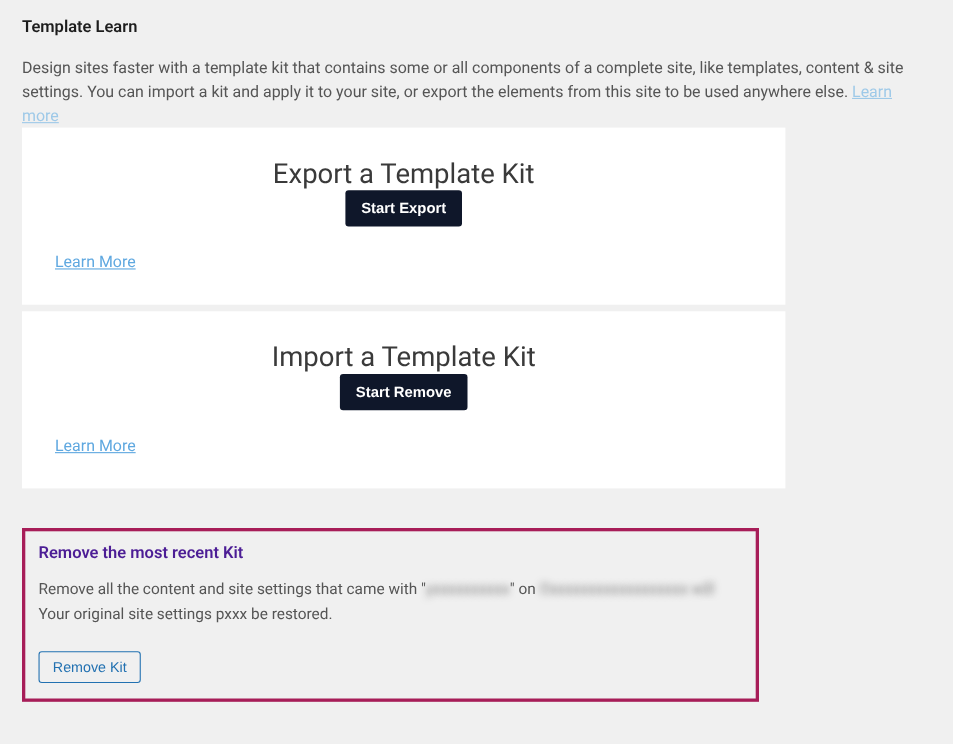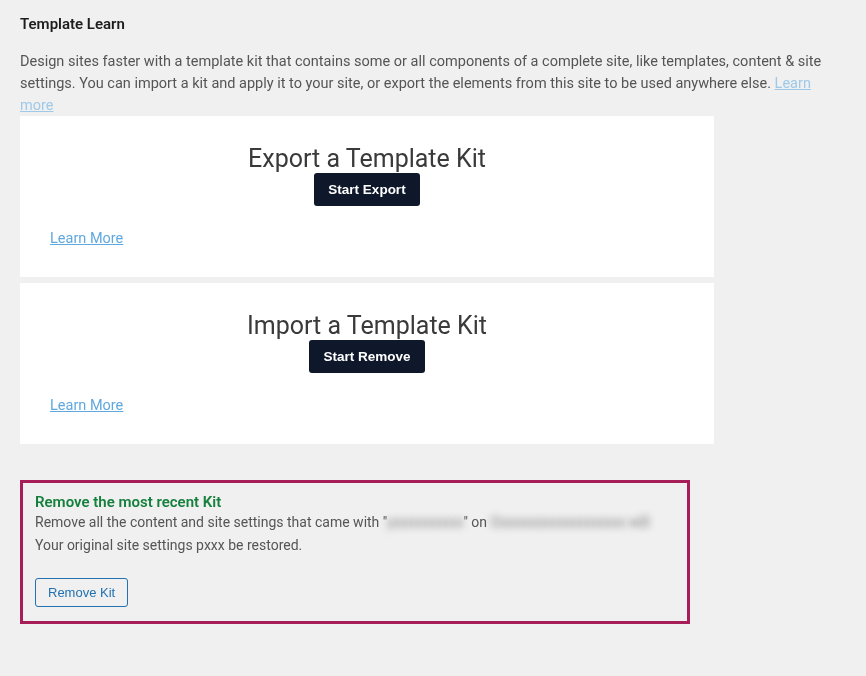--- a/index.html
+++ b/index.html
@@ -73,21 +73,22 @@
     .remove-panel {
       margin-top: 36px;
       width: 670px;
       border: 3px solid #a71d58;
       padding: 10px 12px 14px 12px;
       background: #f0f0f0;
     }
     .remove-title {
       font-size: 15px;
       font-weight: 600;
-      color: #15803d;
+      color: #4c1d95;
+      margin-bottom: 14px;
     }
     .remove-desc {
       font-size: 14px;
       color: #555;
       line-height: 1.6;
       margin-bottom: 22px;
     }
     .blur {
       color: transparent;
       text-shadow: 0 0 7px rgba(110,110,110,0.9);

